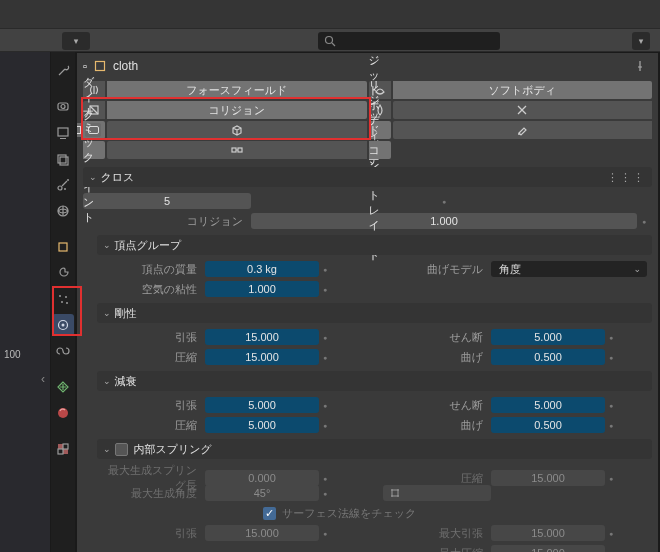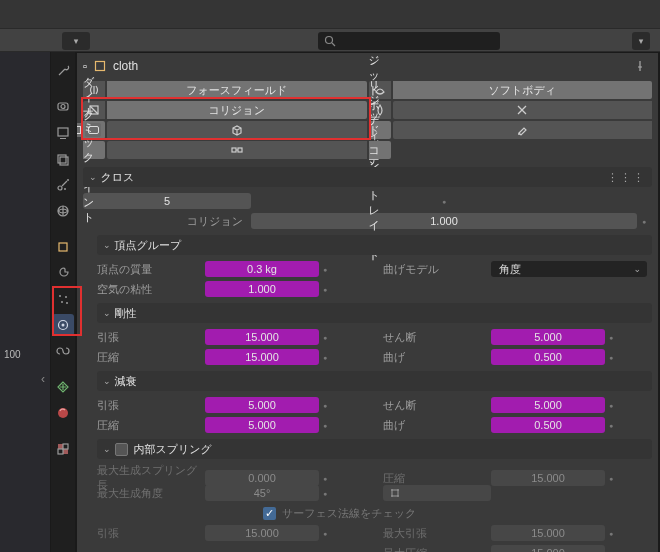--- a/index.html
+++ b/index.html
@@ -276,24 +276,24 @@
 }
 
 
 .prow2 {
   display: grid;
   grid-template-columns: 108px 114px 12px 52px 108px 114px 12px;
   height: 20px;
   align-items: center;
   margin-left: 14px;
 }
-.plabel2 { text-align: left; color: #9d9d9d; font-size: 11px; }
+.plabel2 { text-align: right; color: #9d9d9d; padding-right: 8px; font-size: 11px; }
 .plabel2.d { color: #6f6f6f; }
 .pval2 {
-  background: #a21caf;
+  background: #0c4a6e;
   border-radius: 3px;
   height: 16px;
   display: flex;
   align-items: center;
   justify-content: center;
   color: #e4e4e4;
 }
 .pval2.d {
   background: #474747;
   color: #8b8b8b;

